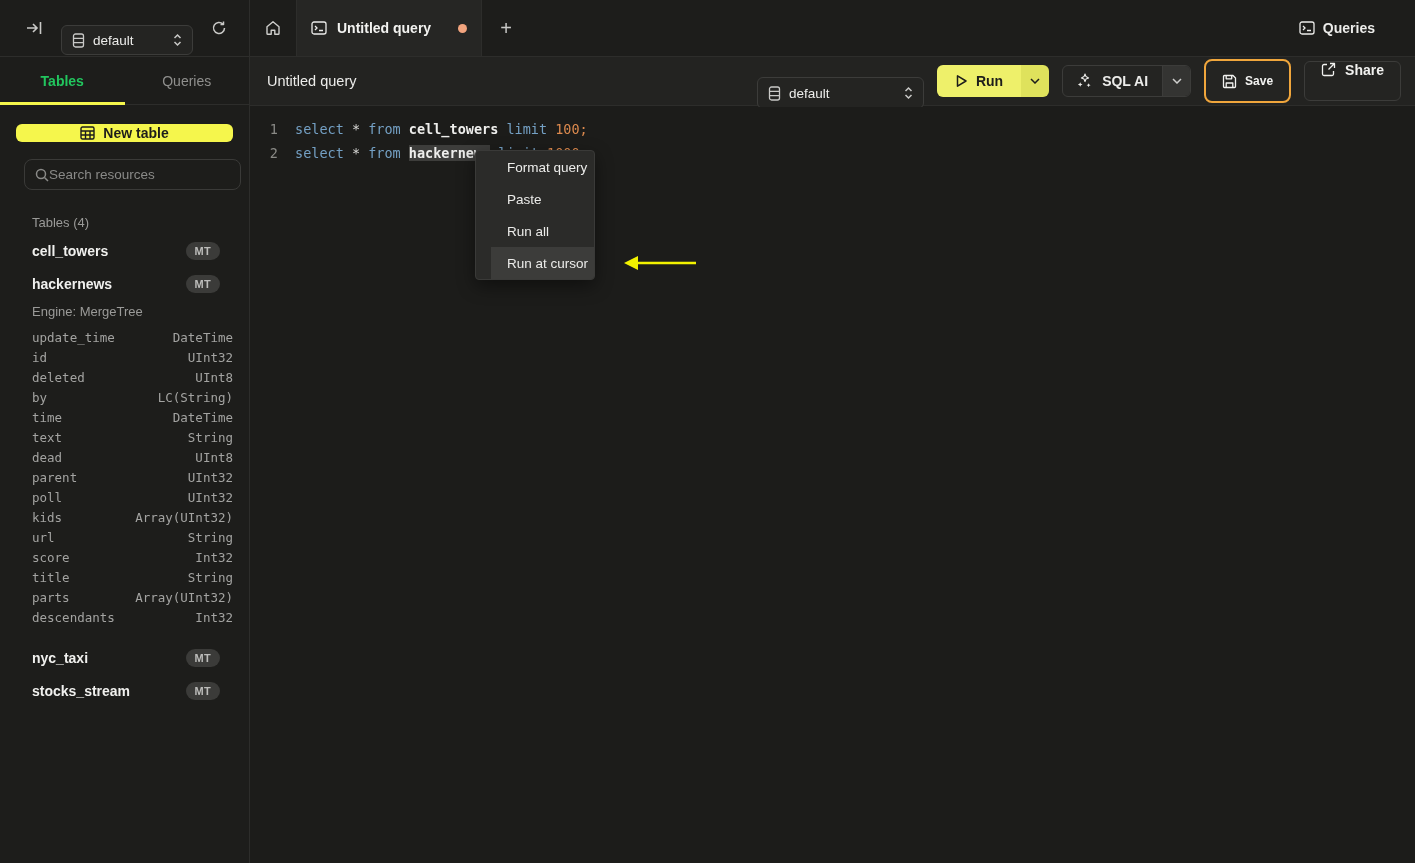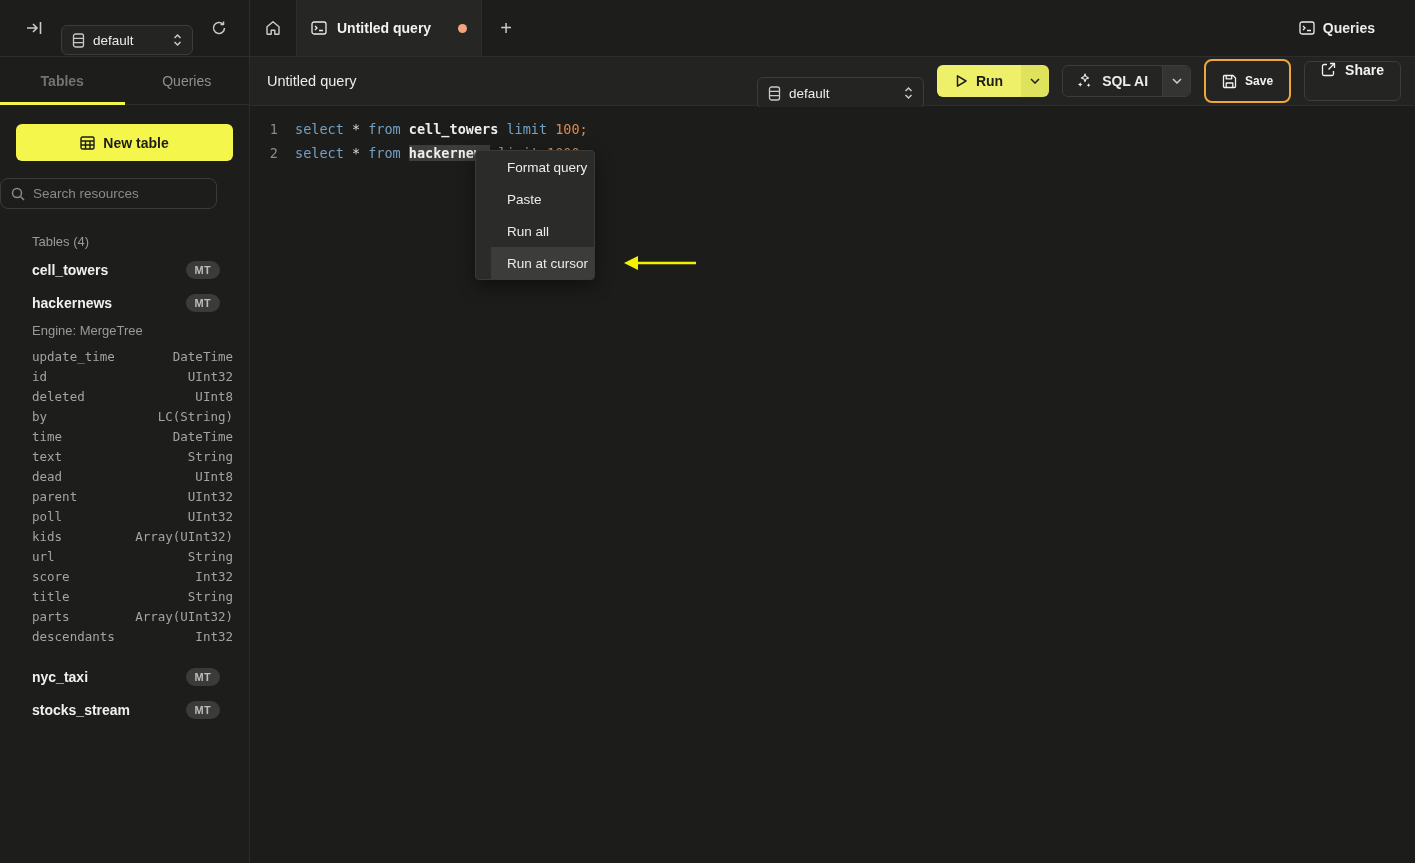--- a/index.html
+++ b/index.html
@@ -57,34 +57,34 @@
     background:#1d1d1b; border-right:1px solid #2d2d2b;
   }
   .sidebar-tabs {
     height:48px; display:flex; border-bottom:1px solid #2d2d2b;
   }
   .sidebar-tab {
     flex:1; display:flex; align-items:center; justify-content:center;
     font-size:14px; color:#8f8f8d; cursor:pointer; position:relative;
     background:none; border:none; font-family:inherit;
   }
-  .sidebar-tab.active { color:#737373; font-weight:700; }
+  .sidebar-tab.active { color:#22c55e; font-weight:700; }
   .sidebar-tab.active::after {
     content:""; position:absolute; left:0; right:0; bottom:-1px; height:3px;
     background:#f5f64c;
   }
   .new-table-btn {
-    margin:19px 16px 0 16px; width:217px; height:37px; background:#f5f64c;
+    margin:19px 16px 0 16px; width:217px; height:18px; background:#f5f64c;
     border:none; border-radius:6px; display:flex; align-items:center; justify-content:center;
     gap:8px; color:#1d1d1b; font-size:14px; font-weight:600; cursor:pointer;
     font-family:inherit;
   }
   .search-box {
-    margin:17px 16px 0 0; width:217px; height:31px; border:1px solid #3a3a38;
-    border-radius:8px; display:flex; align-items:center; gap:8px; padding:8px 10px;
+    margin:17px 16px 0 24px; width:217px; height:31px; border:1px solid #3a3a38;
+    border-radius:8px; display:flex; align-items:center; padding:8px 10px;
     color:#8a8a88;
   }
   .search-box input {
     background:none; border:none; outline:none; color:#d8d8d6; font-size:13.5px;
     width:100%; font-family:inherit;
   }
   .search-box input::placeholder { color:#8a8a88; }
   .section-header {
     margin:25px 0 0 32px; font-size:13px; color:#9a9a98;
   }

